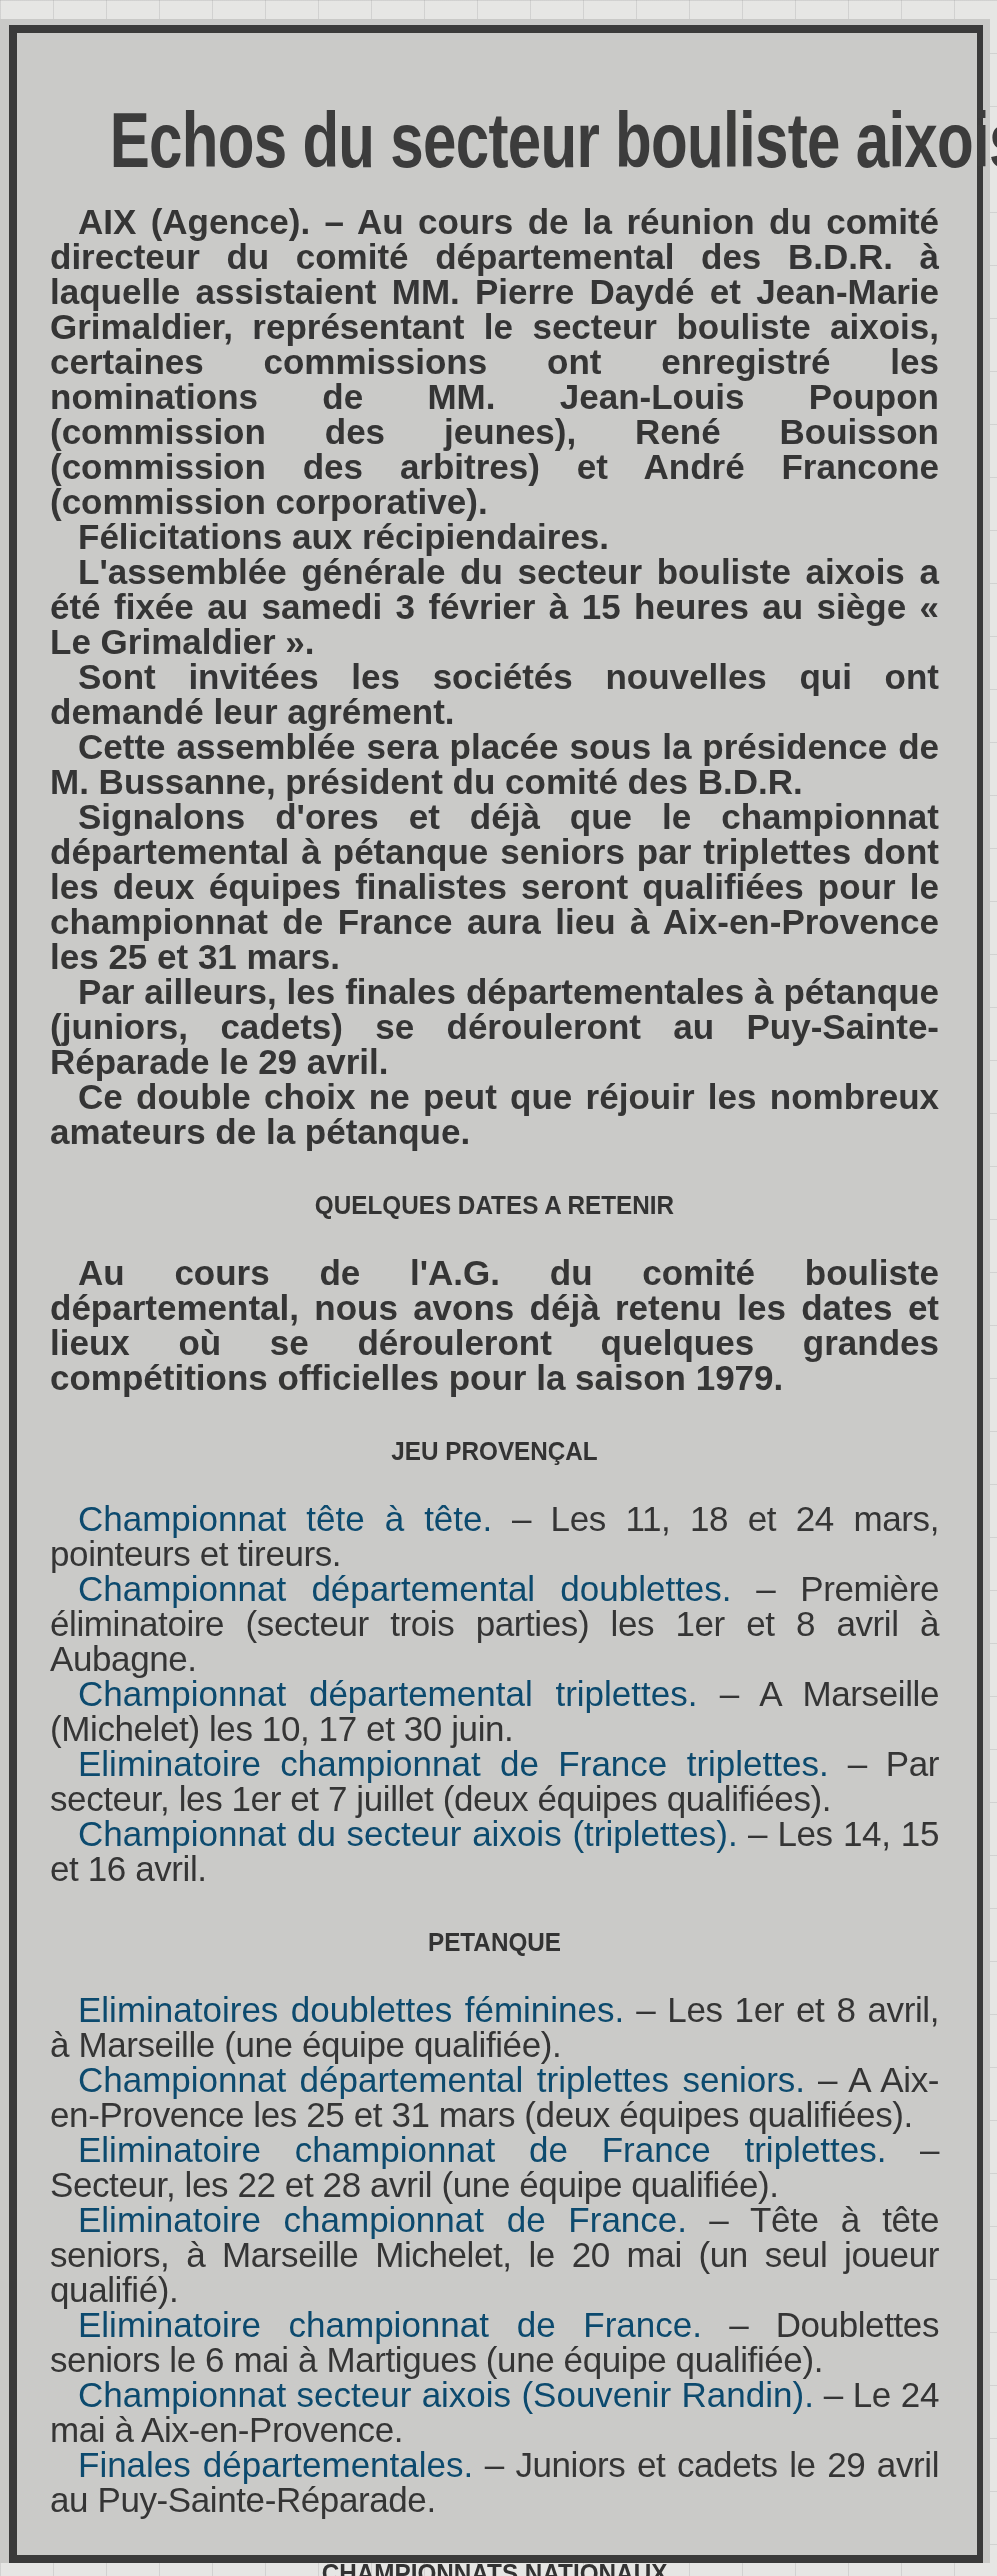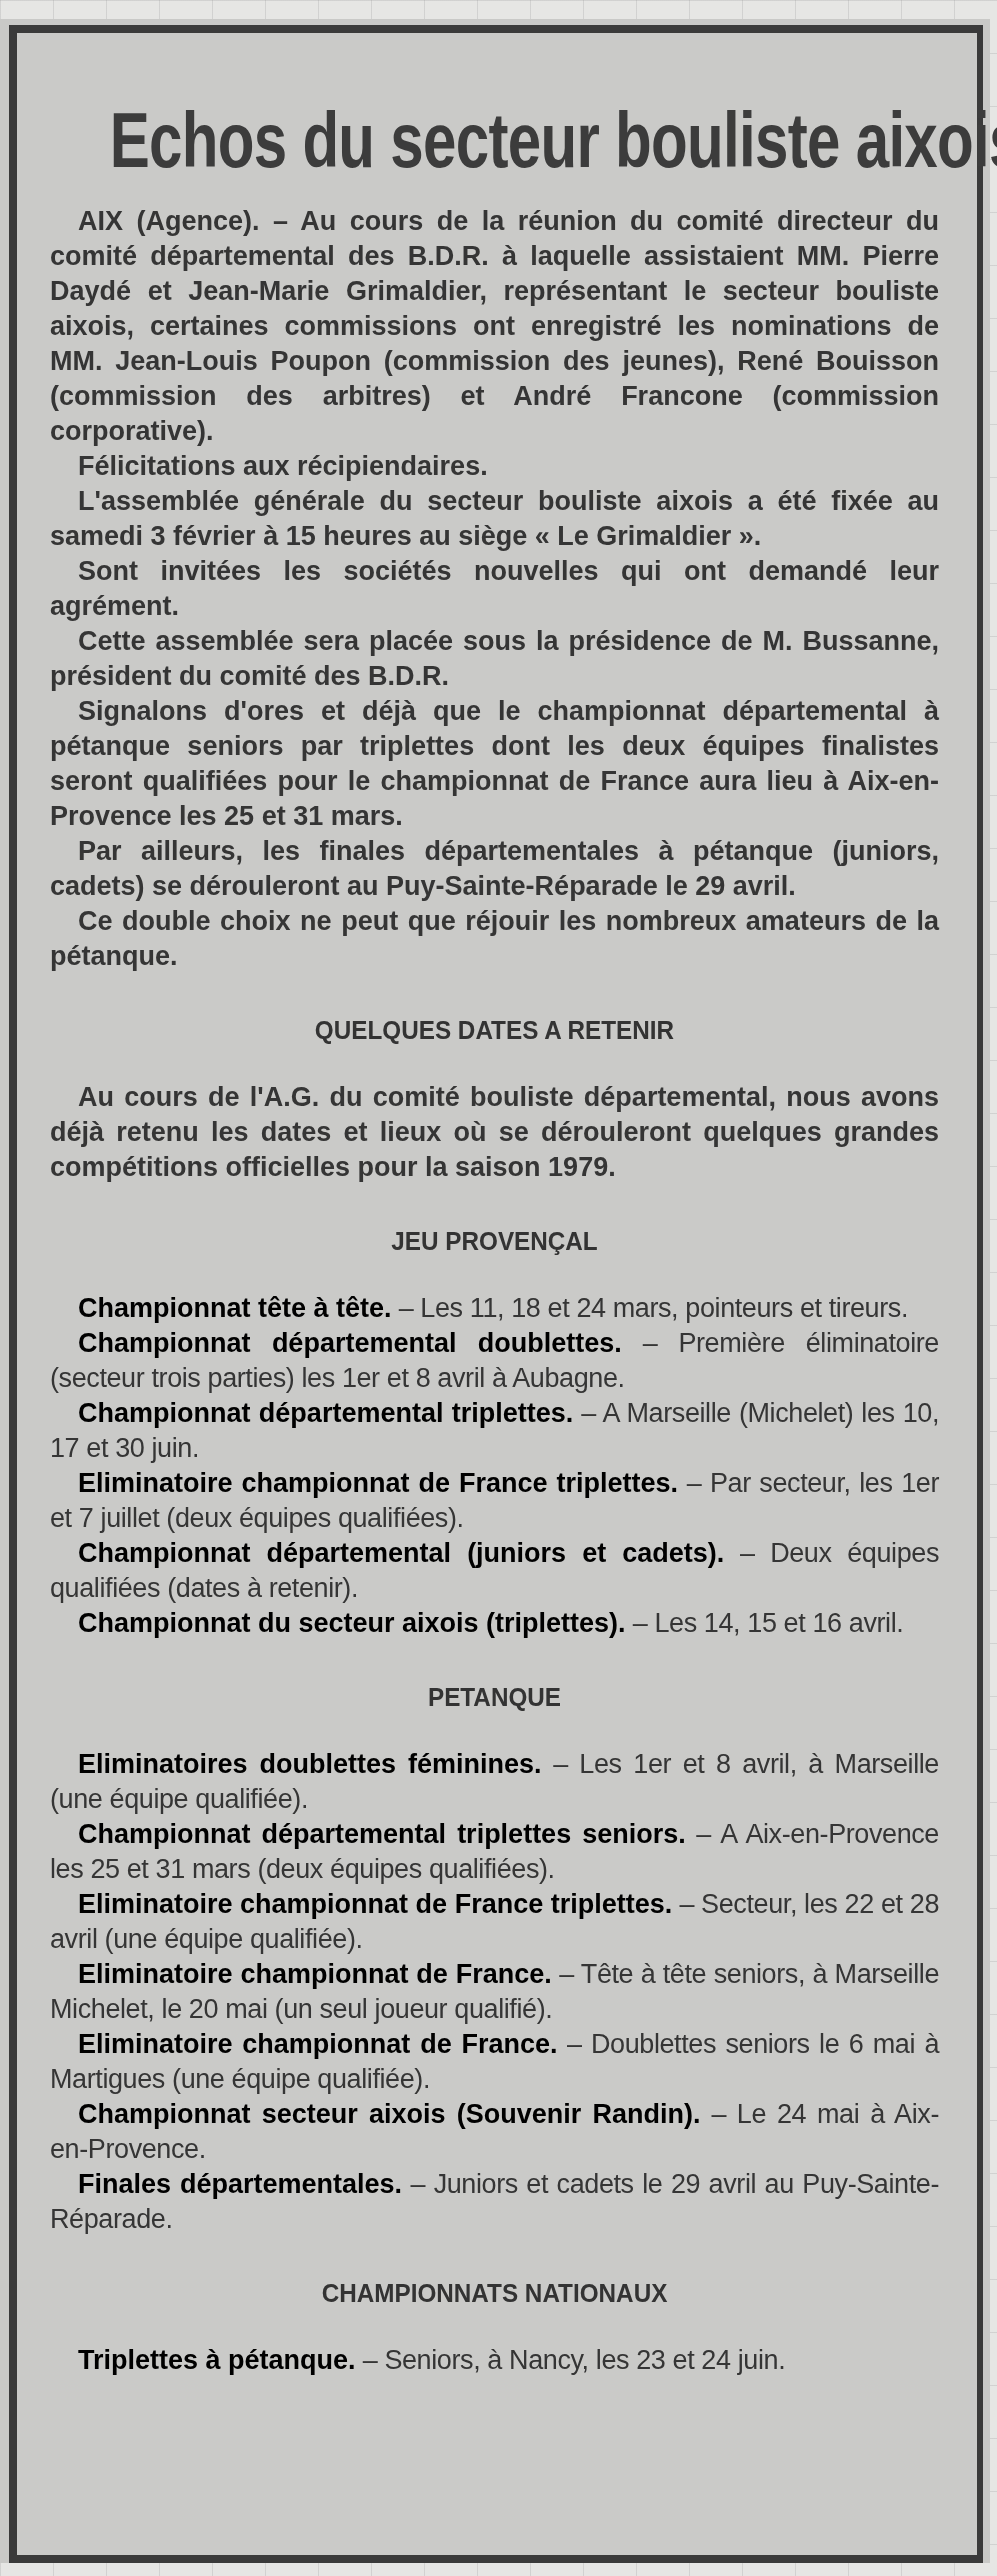--- a/index.html
+++ b/index.html
@@ -46,38 +46,38 @@
     transform-origin: center;
     white-space: nowrap;
   }
   .article {
     position: absolute;
     left: 50px; top: 204px;
     width: 889px;
   }
   p {
     margin: 0;
-    font-size: 27px;
+    font-size: 35px;
     line-height: 35px;
     text-align: justify;
     text-indent: 28px;
     color: #353535;
   }
   p.lead { font-weight: bold; }
   .section-title {
     text-align: center;
     font-weight: bold;
     font-size: 26.4px;
     line-height: 35px;
     margin: 39px 0 32px 0;
     color: #333;
     transform: scaleX(0.92);
   }
   .entry { font-weight: normal; }
-  .entry b { font-weight: bold; color: #000000; }
+  .entry b { font-weight: normal; color: #0c4a6e; }
   .entry .detail { font-weight: normal; letter-spacing: -0.4px; }
   .intro-sec p { font-weight: bold; }
 </style>
 </head>
 <body>
 
 <div class="grid-paper"></div>
 <div class="clipping"></div>
 <div class="frame"></div>
 
@@ -97,21 +97,20 @@
 
   <div class="section-title">QUELQUES DATES A RETENIR</div>
   <p class="lead">Au cours de l'A.G. du comité bouliste départemental, nous avons déjà retenu les dates et lieux où se dérouleront quelques grandes compétitions officielles pour la saison 1979.</p>
 
   <div id="sections">
       <div class="section-title">JEU PROVENÇAL</div>
       <p class="entry"><b>Championnat tête à tête.</b><span class="detail"> – Les 11, 18 et 24 mars, pointeurs et tireurs.</span></p>
       <p class="entry"><b>Championnat départemental doublettes.</b><span class="detail"> – Première éliminatoire (secteur trois parties) les 1er et 8 avril à Aubagne.</span></p>
       <p class="entry"><b>Championnat départemental triplettes.</b><span class="detail"> – A Marseille (Michelet) les 10, 17 et 30 juin.</span></p>
       <p class="entry"><b>Eliminatoire championnat de France triplettes.</b><span class="detail"> – Par secteur, les 1er et 7 juillet (deux équipes qualifiées).</span></p>
-      <p class="entry"><b>Championnat départemental (juniors et cadets).</b><span class="detail"> – Deux équipes qualifiées (dates à retenir).</span></p>
       <p class="entry"><b>Championnat du secteur aixois (triplettes).</b><span class="detail"> – Les 14, 15 et 16 avril.</span></p>
       <div class="section-title">PETANQUE</div>
       <p class="entry"><b>Eliminatoires doublettes féminines.</b><span class="detail"> – Les 1er et 8 avril, à Marseille (une équipe qualifiée).</span></p>
       <p class="entry"><b>Championnat départemental triplettes seniors.</b><span class="detail"> – A Aix-en-Provence les 25 et 31 mars (deux équipes qualifiées).</span></p>
       <p class="entry"><b>Eliminatoire championnat de France triplettes.</b><span class="detail"> – Secteur, les 22 et 28 avril (une équipe qualifiée).</span></p>
       <p class="entry"><b>Eliminatoire championnat de France.</b><span class="detail"> – Tête à tête seniors, à Marseille Michelet, le 20 mai (un seul joueur qualifié).</span></p>
       <p class="entry"><b>Eliminatoire championnat de France.</b><span class="detail"> – Doublettes seniors le 6 mai à Martigues (une équipe qualifiée).</span></p>
       <p class="entry"><b>Championnat secteur aixois (Souvenir Randin).</b><span class="detail"> – Le 24 mai à Aix-en-Provence.</span></p>
       <p class="entry"><b>Finales départementales.</b><span class="detail"> – Juniors et cadets le 29 avril au Puy-Sainte-Réparade.</span></p>
       <div class="section-title">CHAMPIONNATS NATIONAUX</div>

